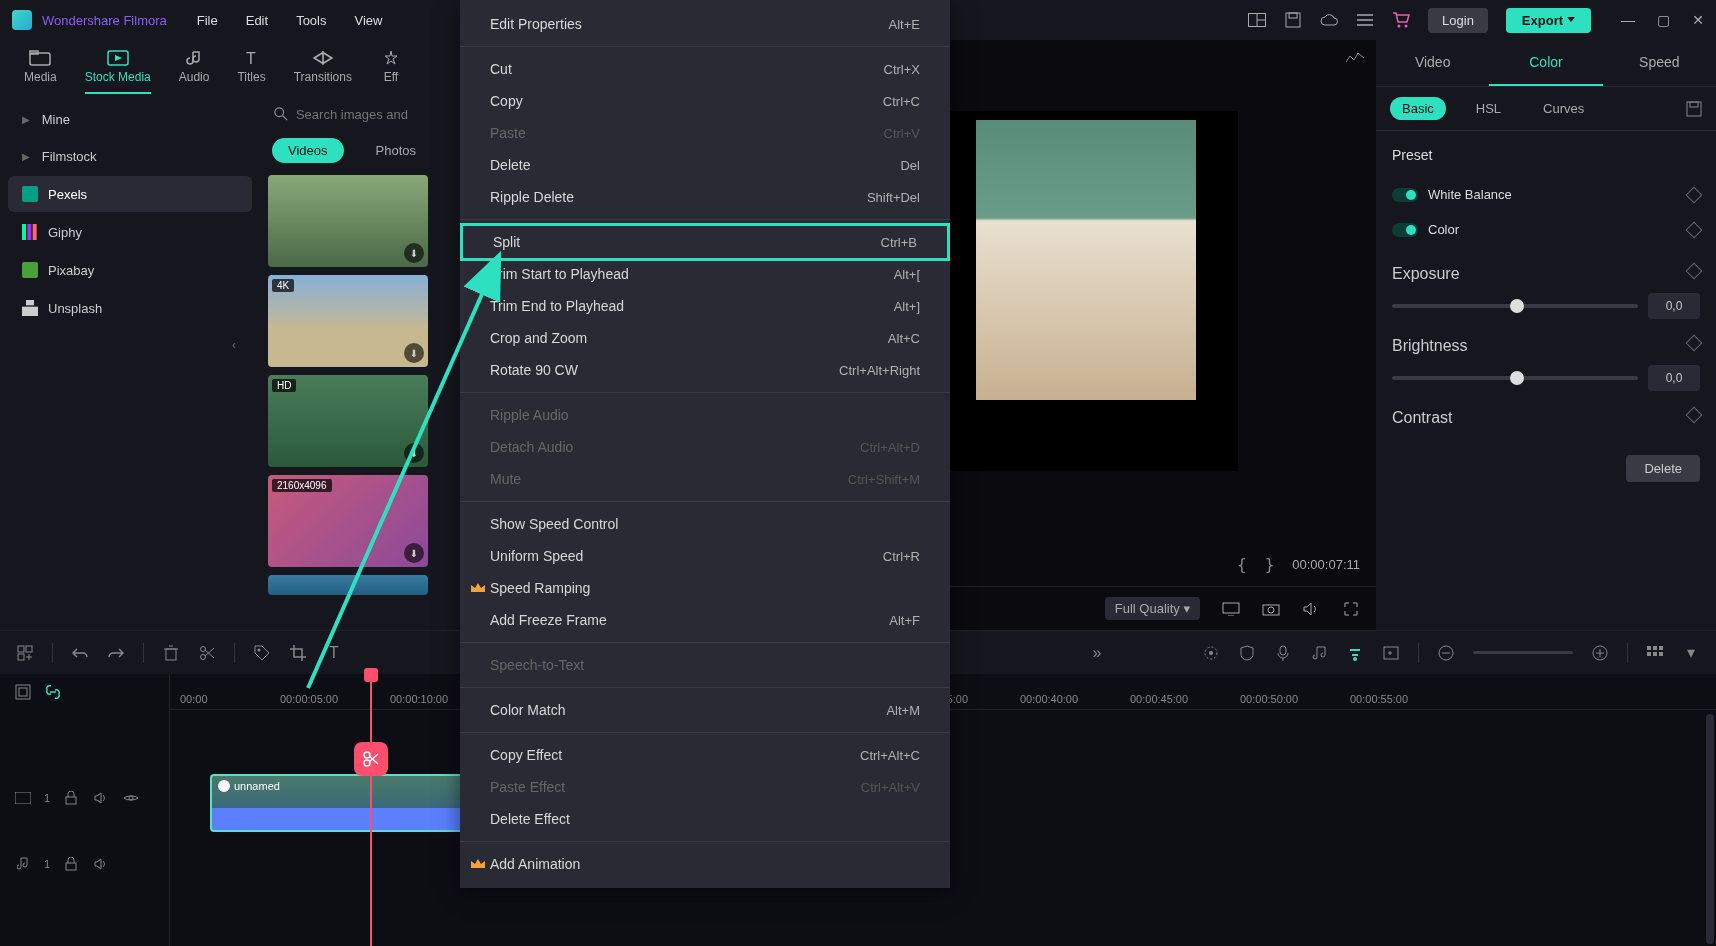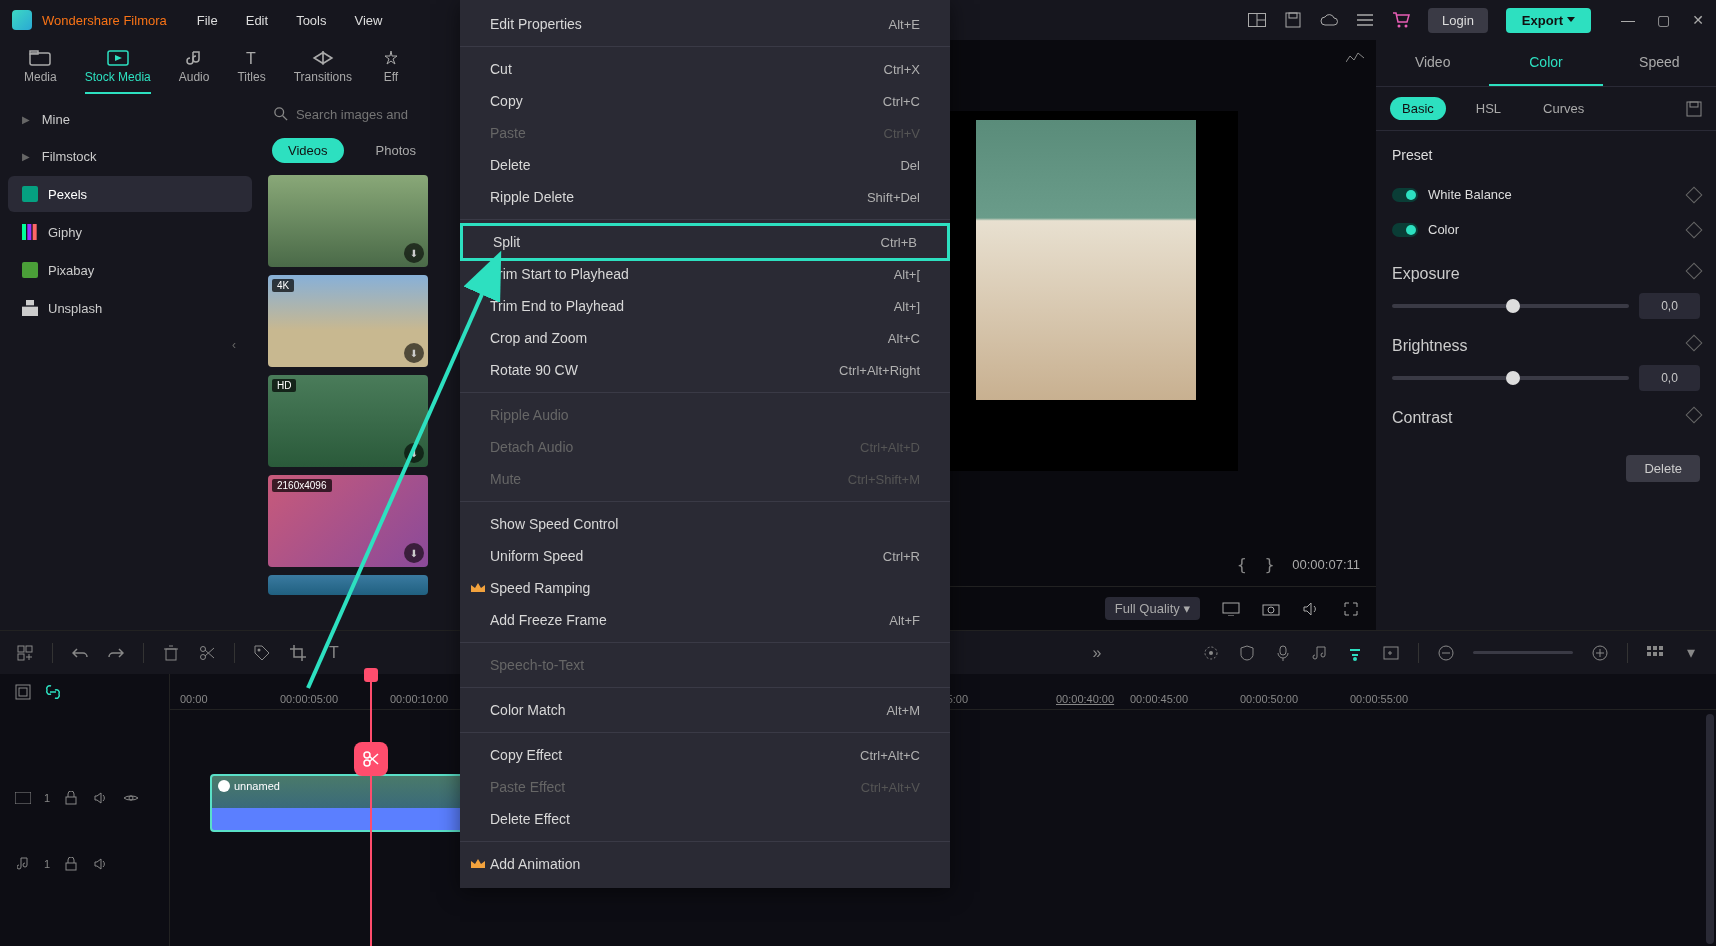--- a/index.html
+++ b/index.html
@@ -1,21 +1,21 @@
 <!DOCTYPE html>
 <html><head>
 <meta charset="utf-8">
 <style>
 * { margin: 0; padding: 0; box-sizing: border-box; font-family: -apple-system, BlinkMacSystemFont, "Segoe UI", Arial, sans-serif; }
 body { background: #0d1117; color: #c8c8c8; width: 1716px; height: 946px; overflow: hidden; position: relative; }
 
 
 .title-bar { height: 40px; background: #16161e; display: flex; align-items: center; padding: 0 12px; }
 .logo-box { width: 20px; height: 20px; background: linear-gradient(135deg,#3dd9c4,#2aa9d4); border-radius: 4px; margin-right: 10px; }
-.app-title { color: #f97316; font-size: 13px; font-weight: 500; margin-right: 30px; }
+.app-title { color: #8b5cf6; font-size: 13px; font-weight: 500; margin-right: 30px; }
 .menu-bar { display: flex; gap: 28px; }
 .menu-bar span { font-size: 13px; color: #ddd; cursor: pointer; }
 .title-right { margin-left: auto; display: flex; align-items: center; gap: 18px; }
 .icon-btn { width: 18px; height: 18px; color: #aaa; cursor: pointer; display:flex; align-items:center; justify-content:center;}
 .login-btn { background: #3a3a45; color: #ddd; padding: 5px 14px; border-radius: 4px; font-size: 13px; border:none; cursor:pointer;}
 .export-btn { background: #2de0c0; color: #111; padding: 5px 16px; border-radius: 4px; font-size: 13px; font-weight: 600; border:none; cursor:pointer; display:flex; align-items:center; gap:4px;}
 .win-ctrl { display: flex; gap: 22px; margin-left: 12px; }
 .win-ctrl span { font-size: 14px; color: #aaa; cursor:pointer;}
 
 
@@ -69,21 +69,21 @@
 .rp-label{ font-size:14px; color:#ddd; margin-bottom:14px;}
 .toggle-row{ display:flex; align-items:center; gap:10px; padding:10px 0; font-size:13px; color:#ddd;}
 .toggle{ width:26px; height:14px; background:#0a3d36; border-radius:8px; position:relative; cursor:pointer;}
 .toggle::after{ content:""; width:10px; height:10px; background:#2de0c0; border-radius:50%; position:absolute; top:2px; right:2px;}
 .diamond{ margin-left:auto; width:12px; height:12px; border:1px solid #666; transform:rotate(45deg);}
 .slider-group{ margin:18px 0 8px;}
 .slider-label{ display:flex; justify-content:space-between; font-size:16px; color:#ccc; margin-bottom:10px;}
 .slider-row{ display:flex; gap:10px; align-items:center;}
 .slider{ flex:1; height:4px; background:#3a3a45; border-radius:2px; position:relative;}
 .slider-thumb{ width:14px; height:14px; background:#ddd; border-radius:50%; position:absolute; top:-5px; left:48%;}
-.slider-val{ width:61px; height:26px; background:#2a2a36; border-radius:4px; display:flex; align-items:center; justify-content:center; font-size:12px;}
+.slider-val{ width:52px; height:26px; background:#2a2a36; border-radius:4px; display:flex; align-items:center; justify-content:center; font-size:12px;}
 .reset-btn{ float:right; background:#3a3a45; color:#ccc; border:none; padding:6px 18px; border-radius:4px; font-size:13px; cursor:pointer; margin-top:18px;}
 
 
 .tl-toolbar{ height:44px; background:#16161e; border-top:1px solid #222; display:flex; align-items:center; padding:0 16px; gap:18px; color:#888;}
 .tl-sep{ width:1px; height:20px; background:#333;}
 .tl-toolbar .sp{ flex:1;}
 .tl-icon{ cursor:pointer; display:flex; align-items:center; justify-content:center; width:18px; height:18px;}
 .tl-icon.accent{ color:#2de0c0;}
 .zoom-track{ width:100px; height:3px; background:#3a3a45; border-radius:2px;}
 
@@ -582,21 +582,21 @@
           </svg>
         </span>
     </div>
   </div>
   <div class="tl-main">
     <div class="ruler">
       <span class="ruler-mark" style="left:10px;">00:00</span>
       <span class="ruler-mark" style="left:110px;">00:00:05:00</span>
       <span class="ruler-mark" style="left:220px;">00:00:10:00</span>
       <span class="ruler-mark" style="left:740px;">00:00:35:00</span>
-      <span class="ruler-mark" style="left:886px;text-decoration:underline;">00:00:40:00</span>
+      <span class="ruler-mark" style="left:850px;">00:00:40:00</span>
       <span class="ruler-mark" style="left:960px;">00:00:45:00</span>
       <span class="ruler-mark" style="left:1070px;">00:00:50:00</span>
       <span class="ruler-mark" style="left:1180px;">00:00:55:00</span>
     </div>
     <div class="playhead">
       <div class="scissors">
           <svg width="18" height="18" viewBox="0 0 18 18">
             <circle cx="5" cy="5" r="3" fill="none" stroke="#fff" stroke-width="1.5"></circle>
             <circle cx="5" cy="13" r="3" fill="none" stroke="#fff" stroke-width="1.5"></circle>
             <line x1="7" y1="6" x2="16" y2="14" stroke="#fff" stroke-width="1.5"></line>

